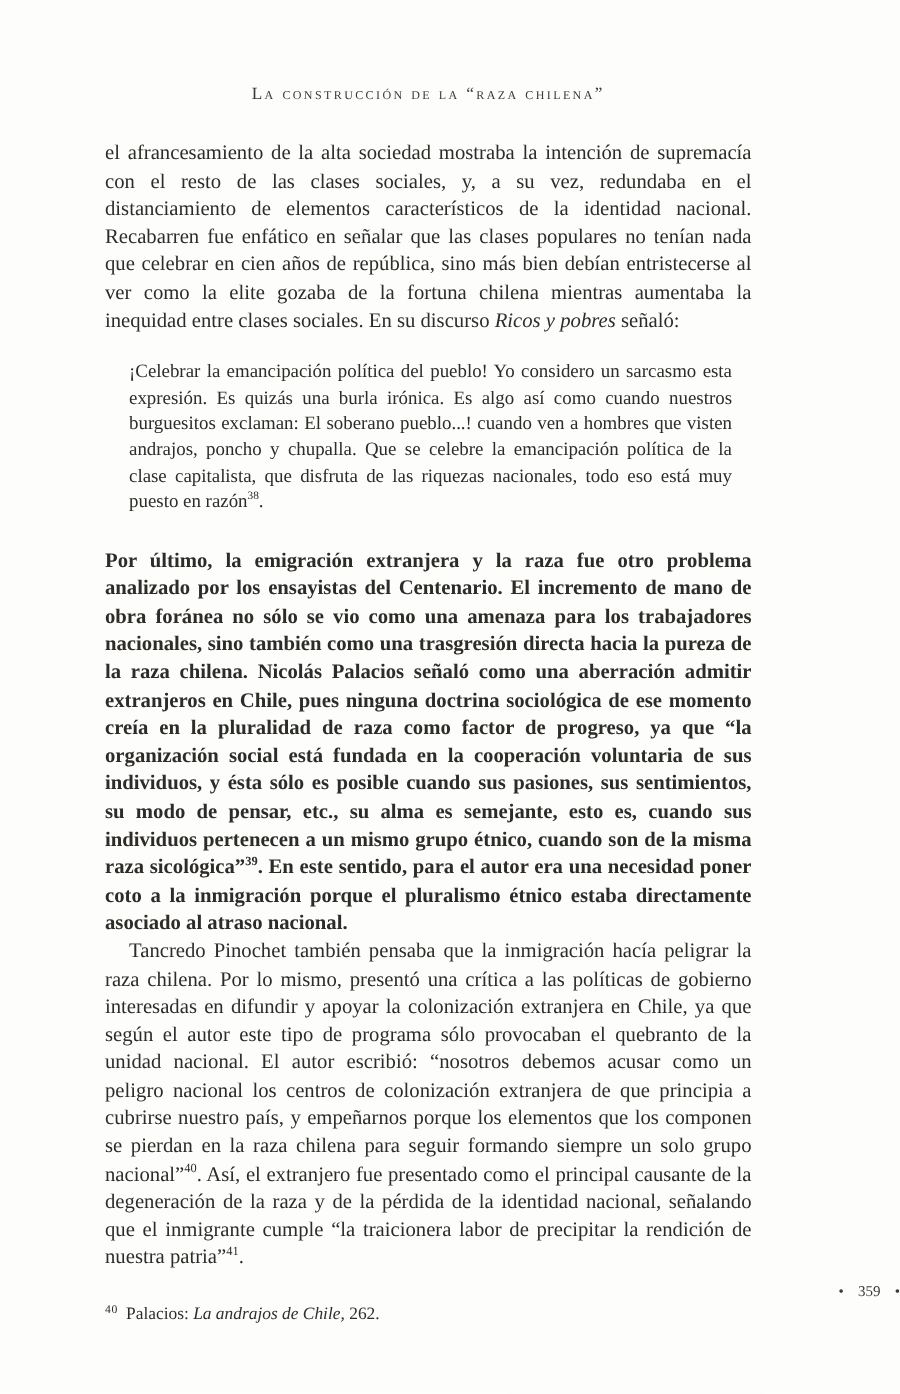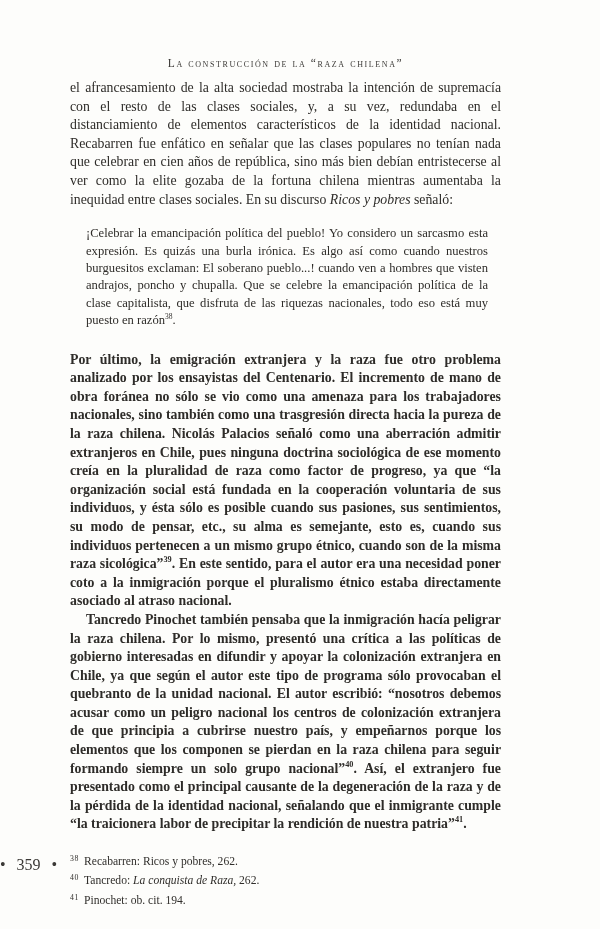--- a/index.html
+++ b/index.html
@@ -25,23 +25,23 @@
     color: #3b3936;
     white-space: nowrap;
   }
   .par {
     margin: 0;
     font-size: 13.8px;
     line-height: 18.6px;
     text-align: justify;
     hyphens: auto; -webkit-hyphens: auto;
   }
-  .par-first { margin-top: 10px; }
+  .par-first { margin-top: 24px; }
   .par-mid   { margin-top: 21px; font-weight: bold; }
-  .par-indent { text-indent: 16px; font-weight: bold; }
+  .par-indent { text-indent: 16px; }
   .quote {
     margin: 16px 13px 0 16px;
     font-size: 12.6px;
     line-height: 17.4px;
     text-align: justify;
     hyphens: auto; -webkit-hyphens: auto;
   }
   .footnotes { margin-top: 17px; }
   .footnote {
     font-size: 11.6px;
@@ -54,42 +54,40 @@
     font-size: 7.8px;
     vertical-align: 4px;
     letter-spacing: 0.5px;
   }
   .it  { font-style: italic; }
   .sup { font-size: 0.6em; vertical-align: super; line-height: 0; }
   .page-number {
     position: absolute;
     top: 856px; left: 0;
     width: 600px;
-    text-align: left;
-    font-size: 16px;
+    text-align: right;
+    font-size: 10px;
     word-spacing: 7px;
     color: #3b3936;
   }
 </style>
 </head>
 <body>
 
 <div class="page">
 
   <div class="running-header">La construcción de la “raza chilena”</div>
 
   <p class="par par-first"><span>el afrancesamiento de la alta sociedad mostraba la intención de supremacía con el resto de las clases sociales, y, a su vez, redundaba en el distanciamiento de elementos característicos de la identidad nacional. Recabarren fue enfático en señalar que las clases populares no tenían nada que celebrar en cien años de república, sino más bien debían entristecerse al ver como la elite gozaba de la fortuna chilena mientras aumentaba la inequidad entre clases sociales. En su discurso </span><span class="it">Ricos y pobres</span><span> señaló:</span></p>
 
   <blockquote class="quote"><span>¡Celebrar la emancipación política del pueblo! Yo considero un sarcasmo esta expresión. Es quizás una burla irónica. Es algo así como cuando nuestros burguesitos exclaman: El soberano pueblo...! cuando ven a hombres que visten andrajos, poncho y chupalla. Que se celebre la emancipación política de la clase capitalista, que disfruta de las riquezas nacionales, todo eso está muy puesto en razón</span><span class="sup">38</span><span>.</span></blockquote>
 
   <p class="par par-mid"><span>Por último, la emigración extranjera y la raza fue otro problema analizado por los ensayistas del Centenario. El incremento de mano de obra foránea no sólo se vio como una amenaza para los trabajadores nacionales, sino también como una trasgresión directa hacia la pureza de la raza chilena. Nicolás Palacios señaló como una aberración admitir extranjeros en Chile, pues ninguna doctrina sociológica de ese momento creía en la pluralidad de raza como factor de progreso, ya que “la organización social está fundada en la cooperación voluntaria de sus individuos, y ésta sólo es posible cuando sus pasiones, sus sentimientos, su modo de pensar, etc., su alma es semejante, esto es, cuando sus individuos pertenecen a un mismo grupo étnico, cuando son de la misma raza sicológica”</span><span class="sup">39</span><span>. En este sentido, para el autor era una necesidad poner coto a la inmigración porque el pluralismo étnico estaba directamente asociado al atraso nacional.</span></p>
 
   <p class="par par-indent"><span>Tancredo Pinochet también pensaba que la inmigración hacía peligrar la raza chilena. Por lo mismo, presentó una crítica a las políticas de gobierno interesadas en difundir y apoyar la colonización extranjera en Chile, ya que según el autor este tipo de programa sólo provocaban el quebranto de la unidad nacional. El autor escribió: “nosotros debemos acusar como un peligro nacional los centros de colonización extranjera de que principia a cubrirse nuestro país, y empeñarnos porque los elementos que los componen se pierdan en la raza chilena para seguir formando siempre un solo grupo nacional”</span><span class="sup">40</span><span>. Así, el extranjero fue presentado como el principal causante de la degeneración de la raza y de la pérdida de la identidad nacional, señalando que el inmigrante cumple “la traicionera labor de precipitar la rendición de nuestra patria”</span><span class="sup">41</span><span>.</span></p>
 
   <div class="footnotes" id="footnotes">
-      <div class="footnote"><span class="fn-num">38</span><span class="fn-text"><span>Recabarren: Ricos y pobres, 262.</span></span></div>
-      <div class="footnote"><span class="fn-num">40</span><span class="fn-text"><span>Tancredo: </span><span class="it">La conquista de Raza,</span><span> 262.</span></span></div>
-      <div class="footnote"><span class="fn-num">41</span><span class="fn-text"><span>Pinochet: ob. cit. 194.</span></span></div>
+      <div class="footnote"><span class="fn-num">40</span><span class="fn-text"><span>Palacios: </span><span class="it">La andrajos de Chile,</span><span> 262.</span></span></div>
     </div>
 
   <div class="page-number">• 359 •</div>
 
 </div>
 
 </body></html>

